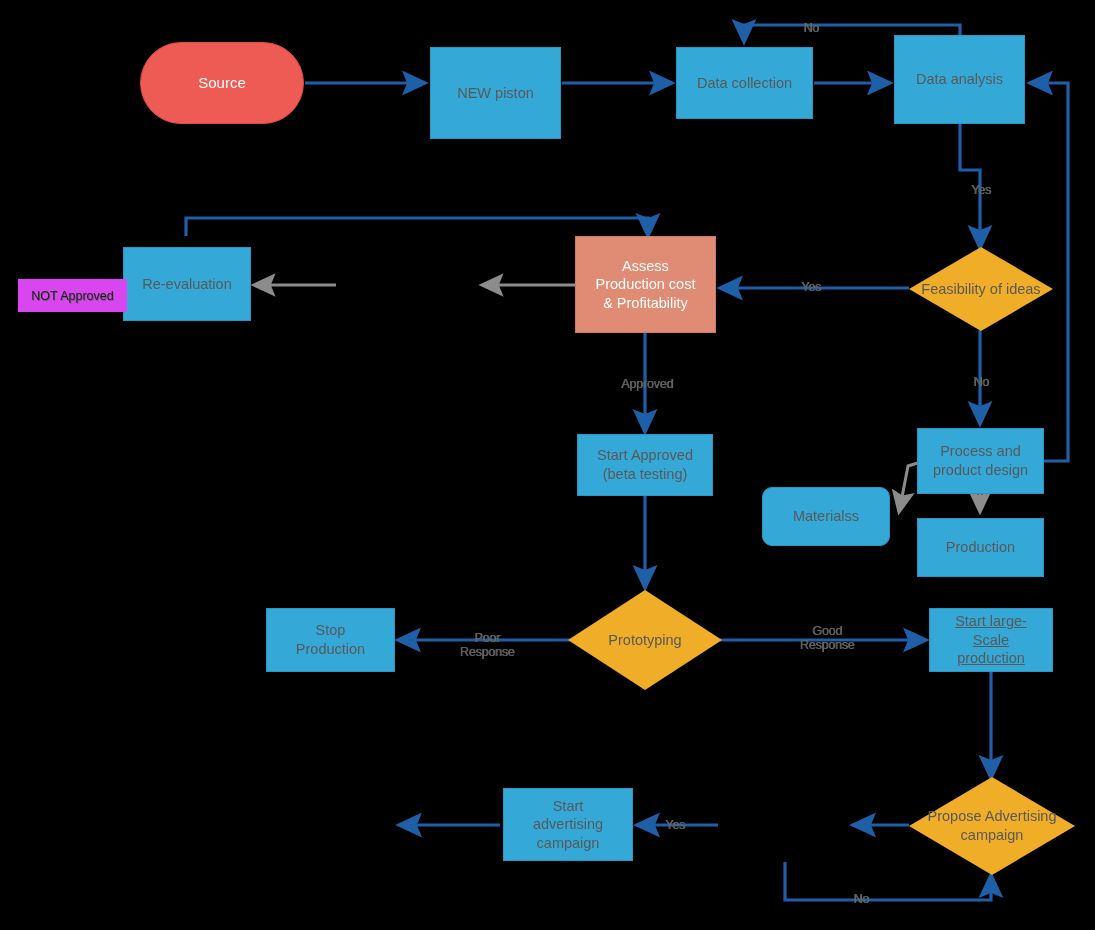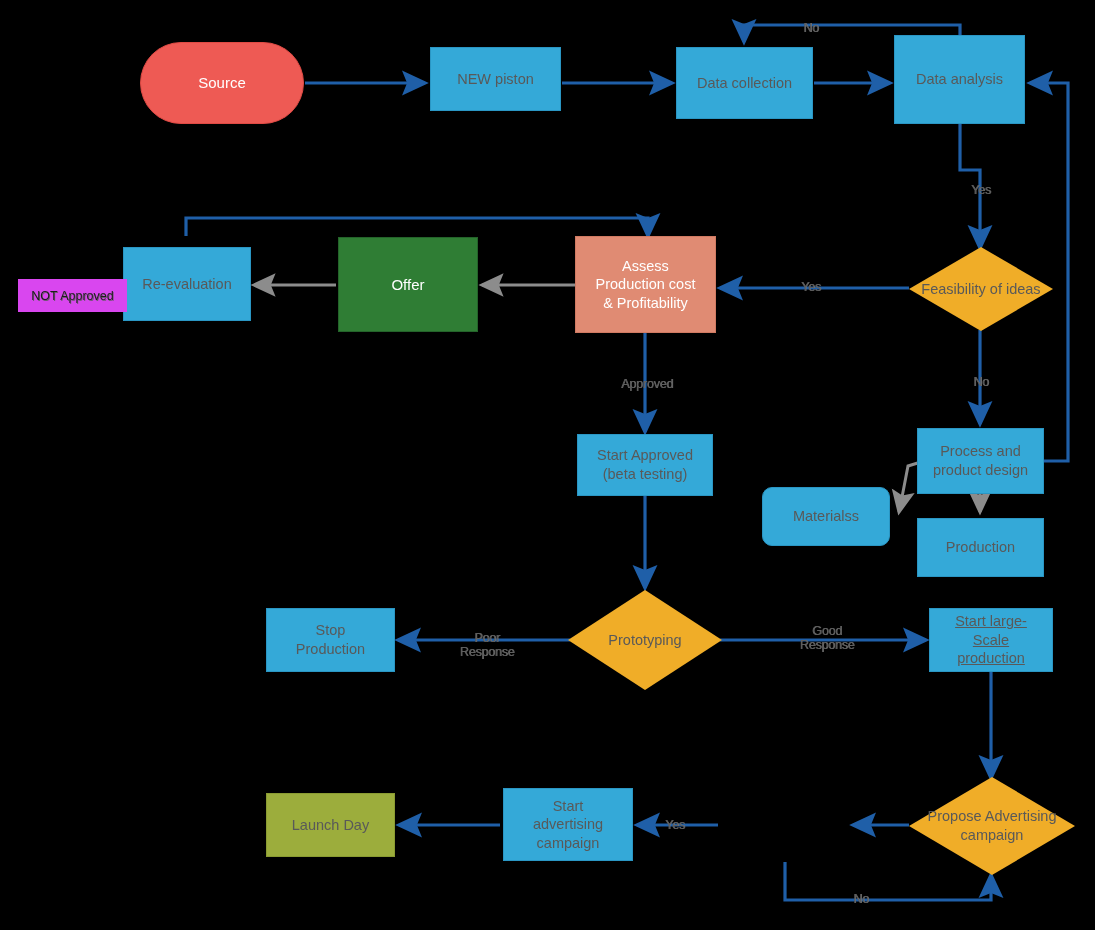--- a/index.html
+++ b/index.html
@@ -79,21 +79,21 @@
       <path d="M921,462 L908,466 L903,492 L899,512"></path>
 
       <path d="M980,494 L980,512"></path>
     </g>
   </svg>
 
   <div class="node nred" style="left:140px;top:42px;width:164px;height:82px;">
     <span>Source</span>
   </div>
 
-  <div class="node nblue" style="left:430px;top:47px;width:131px;height:64px;">
+  <div class="node nblue" style="left:430px;top:47px;width:131px;height:92px;">
     <span>NEW piston</span>
   </div>
 
   <div class="node nblue" style="left:676px;top:47px;width:137px;height:72px;">
     <span>Data collection</span>
   </div>
 
   <div class="node nblue" style="left:894px;top:35px;width:131px;height:89px;">
     <span>Data analysis</span>
   </div>
@@ -115,23 +115,20 @@
   <div class="node nblue" style="left:917px;top:518px;width:127px;height:59px;">
     <span>Production</span>
   </div>
 
   <div class="node nsalmon" style="left:575px;top:236px;width:141px;height:97px;white-space:pre-line;">
     <span>Assess
 Production cost
 &amp; Profitability</span>
   </div>
 
-  <div class="node ngreen" style="left:338px;top:237px;width:140px;height:95px;">
-    <span>Offer</span>
-  </div>
 
   <div class="node nblue" style="left:123px;top:247px;width:128px;height:74px;">
     <span>Re-evaluation</span>
   </div>
 
   <div class="whitelabel" style="left:18px;top:279px;width:109px;height:33px;">
     <span>NOT Approved</span>
   </div>
 
   <div class="node nblue" style="left:577px;top:434px;width:136px;height:62px;white-space:pre-line;">
@@ -162,23 +159,20 @@
 campaign</span>
   </div>
 
 
   <div class="node nblue" style="left:503px;top:788px;width:130px;height:73px;white-space:pre-line;">
     <span>Start
 advertising
 campaign</span>
   </div>
 
-  <div class="node nolive" style="left:266px;top:793px;width:129px;height:64px;">
-    <span>Launch Day</span>
-  </div>
 
   <div class="edgelabel" style="left:790px;top:21px;width:42px;">No</div>
 
   <div class="edgelabel" style="left:960px;top:183px;width:42px;">Yes</div>
 
   <div class="edgelabel" style="left:960px;top:375px;width:42px;">No</div>
 
   <div class="edgelabel" style="left:790px;top:280px;width:42px;">Yes</div>
 
   <div class="edgelabel" style="left:612px;top:377px;width:70px;">Approved</div>

